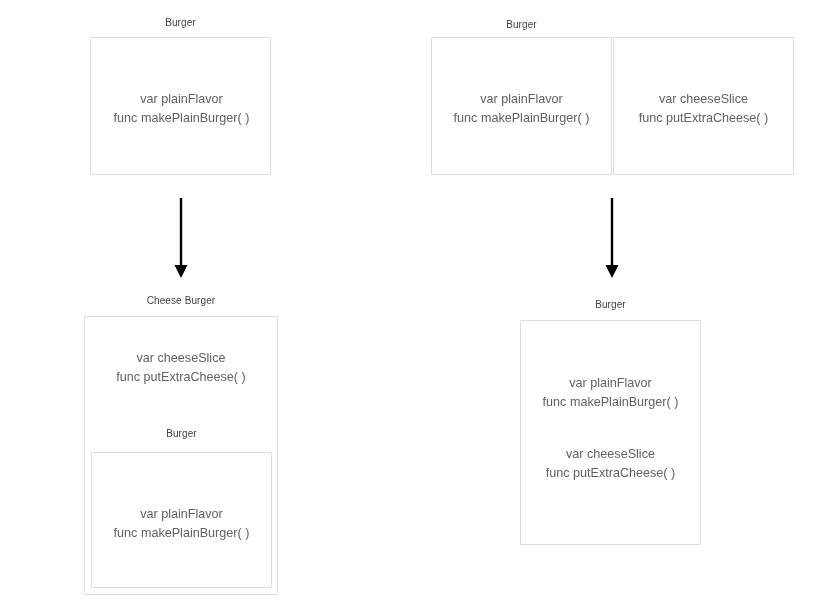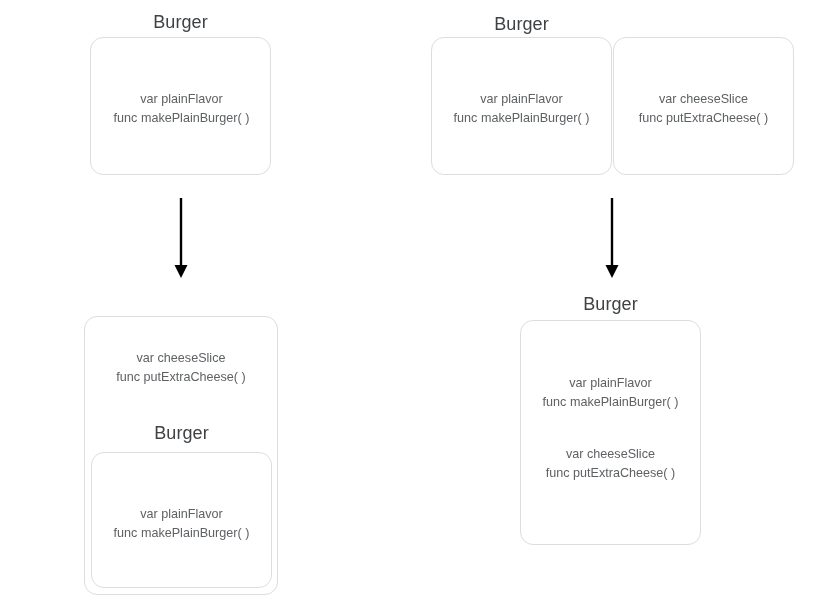--- a/index.html
+++ b/index.html
@@ -13,33 +13,33 @@
   }
   #canvas {
     position: relative;
     width: 832px;
     height: 602px;
     background: #ffffff;
     overflow: hidden;
   }
   .node-title {
     position: absolute;
-    font-size: 18px;
+    font-size: 10px;
     color: #3f4245;
     text-align: center;
     white-space: nowrap;
     line-height: 19px;
     letter-spacing: 0.1px;
   }
   .box {
     position: absolute;
     box-sizing: border-box;
     background: #ffffff;
     border: 1px solid #dcdddf;
-    border-radius: 13px;
+    border-radius: 1px;
   }
   .box-body {
     position: absolute;
     text-align: center;
     font-size: 12.6px;
     color: #5e6164;
     line-height: 18.5px;
     white-space: nowrap;
   }
   .arrow {
@@ -64,20 +64,21 @@
     </div>
   </div>
 
   <div class="arrow" style="left:172px; top:198px;">
     <svg width="18" height="82" viewBox="0 0 18 82">
       <line x1="9" y1="0" x2="9" y2="72" stroke="#000000" stroke-width="2.4"></line>
       <polygon points="9,80 2.5,67 15.5,67" fill="#000000"></polygon>
     </svg>
   </div>
 
+  <div class="node-title" style="left:84px; top:291px; width:194px;">Cheese Burger</div>
 
   <div class="box" style="left:84px; top:316px; width:194px; height:279px;">
 
     <div class="box-body" style="left:0; top:32px; width:192px;">
       <div>var cheeseSlice</div>
       <div>func putExtraCheese( )</div>
     </div>
 
     <div class="node-title" style="left:6px; top:107px; width:181px;">Burger</div>
 

